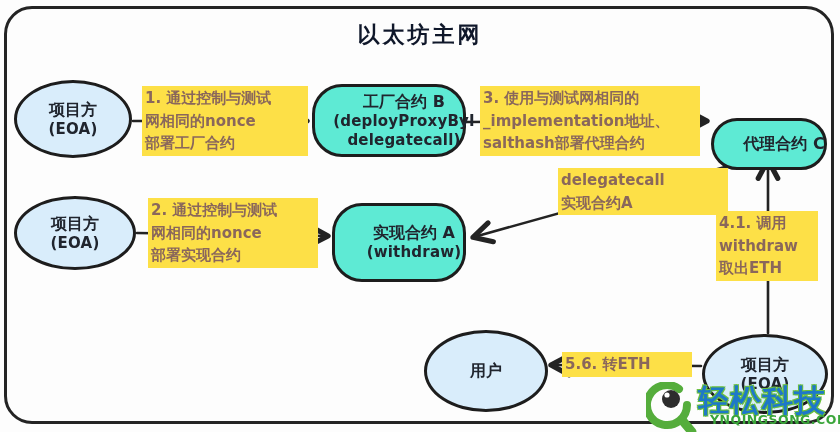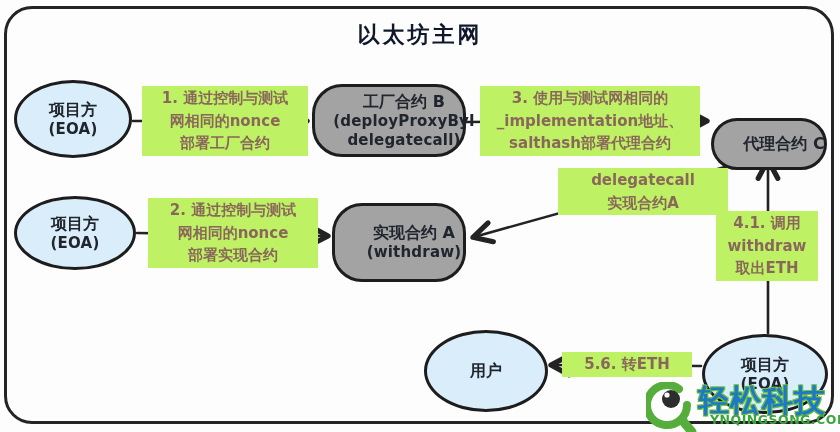--- a/index.html
+++ b/index.html
@@ -18,28 +18,28 @@
   .title{
     position:absolute;left:0;top:20px;width:840px;text-align:center;
     font-size:22px;font-weight:bold;color:#0f172a;letter-spacing:3px;
   }
   .node{
     position:absolute;display:flex;flex-direction:column;align-items:center;justify-content:center;
     border:3px solid #1d1d1d;color:#20252e;font-weight:bold;text-align:center;line-height:1.25;
     box-sizing:border-box;
   }
   .ellipse{background:#d9edfb;border-radius:50%;}
-  .rect{background:#a3a3a3;border-radius:30px;padding-left:30px;}
+  .rect{background:#5eead4;border-radius:30px;padding-left:30px;}
   .node .ln{display:block;white-space:nowrap;}
   .node .ln-zh{font-size:16px;}
   .node .ln-en{font-size:15px;letter-spacing:0.2px;}
   .edgelayer{position:absolute;left:0;top:0;width:840px;height:432px;}
   .elabel{
-    position:absolute;background:#bef264;color:#8a675b;font-weight:bold;
-    text-align:center;font-size:15px;line-height:1.5;padding:1px 3px;white-space:nowrap;
+    position:absolute;background:#fde047;color:#8a675b;font-weight:bold;
+    text-align:left;font-size:15px;line-height:1.5;padding:1px 3px;white-space:nowrap;
   }
   .logo{position:absolute;left:646px;top:380px;width:194px;height:52px;}
   .logo .mascot{position:absolute;left:0;top:2px;}
   .logo .brand{
     position:absolute;left:52px;top:0px;font-size:31px;font-weight:bold;color:#1e78c8;
     letter-spacing:1px;white-space:nowrap;
     text-shadow:1px 1px 0 #6abf3e,-1px -1px 0 #6abf3e,1px -1px 0 #6abf3e,-1px 1px 0 #6abf3e;
   }
   .logo .domain{
     position:absolute;left:64px;top:32px;font-size:12.5px;font-weight:bold;color:#3aa53a;

